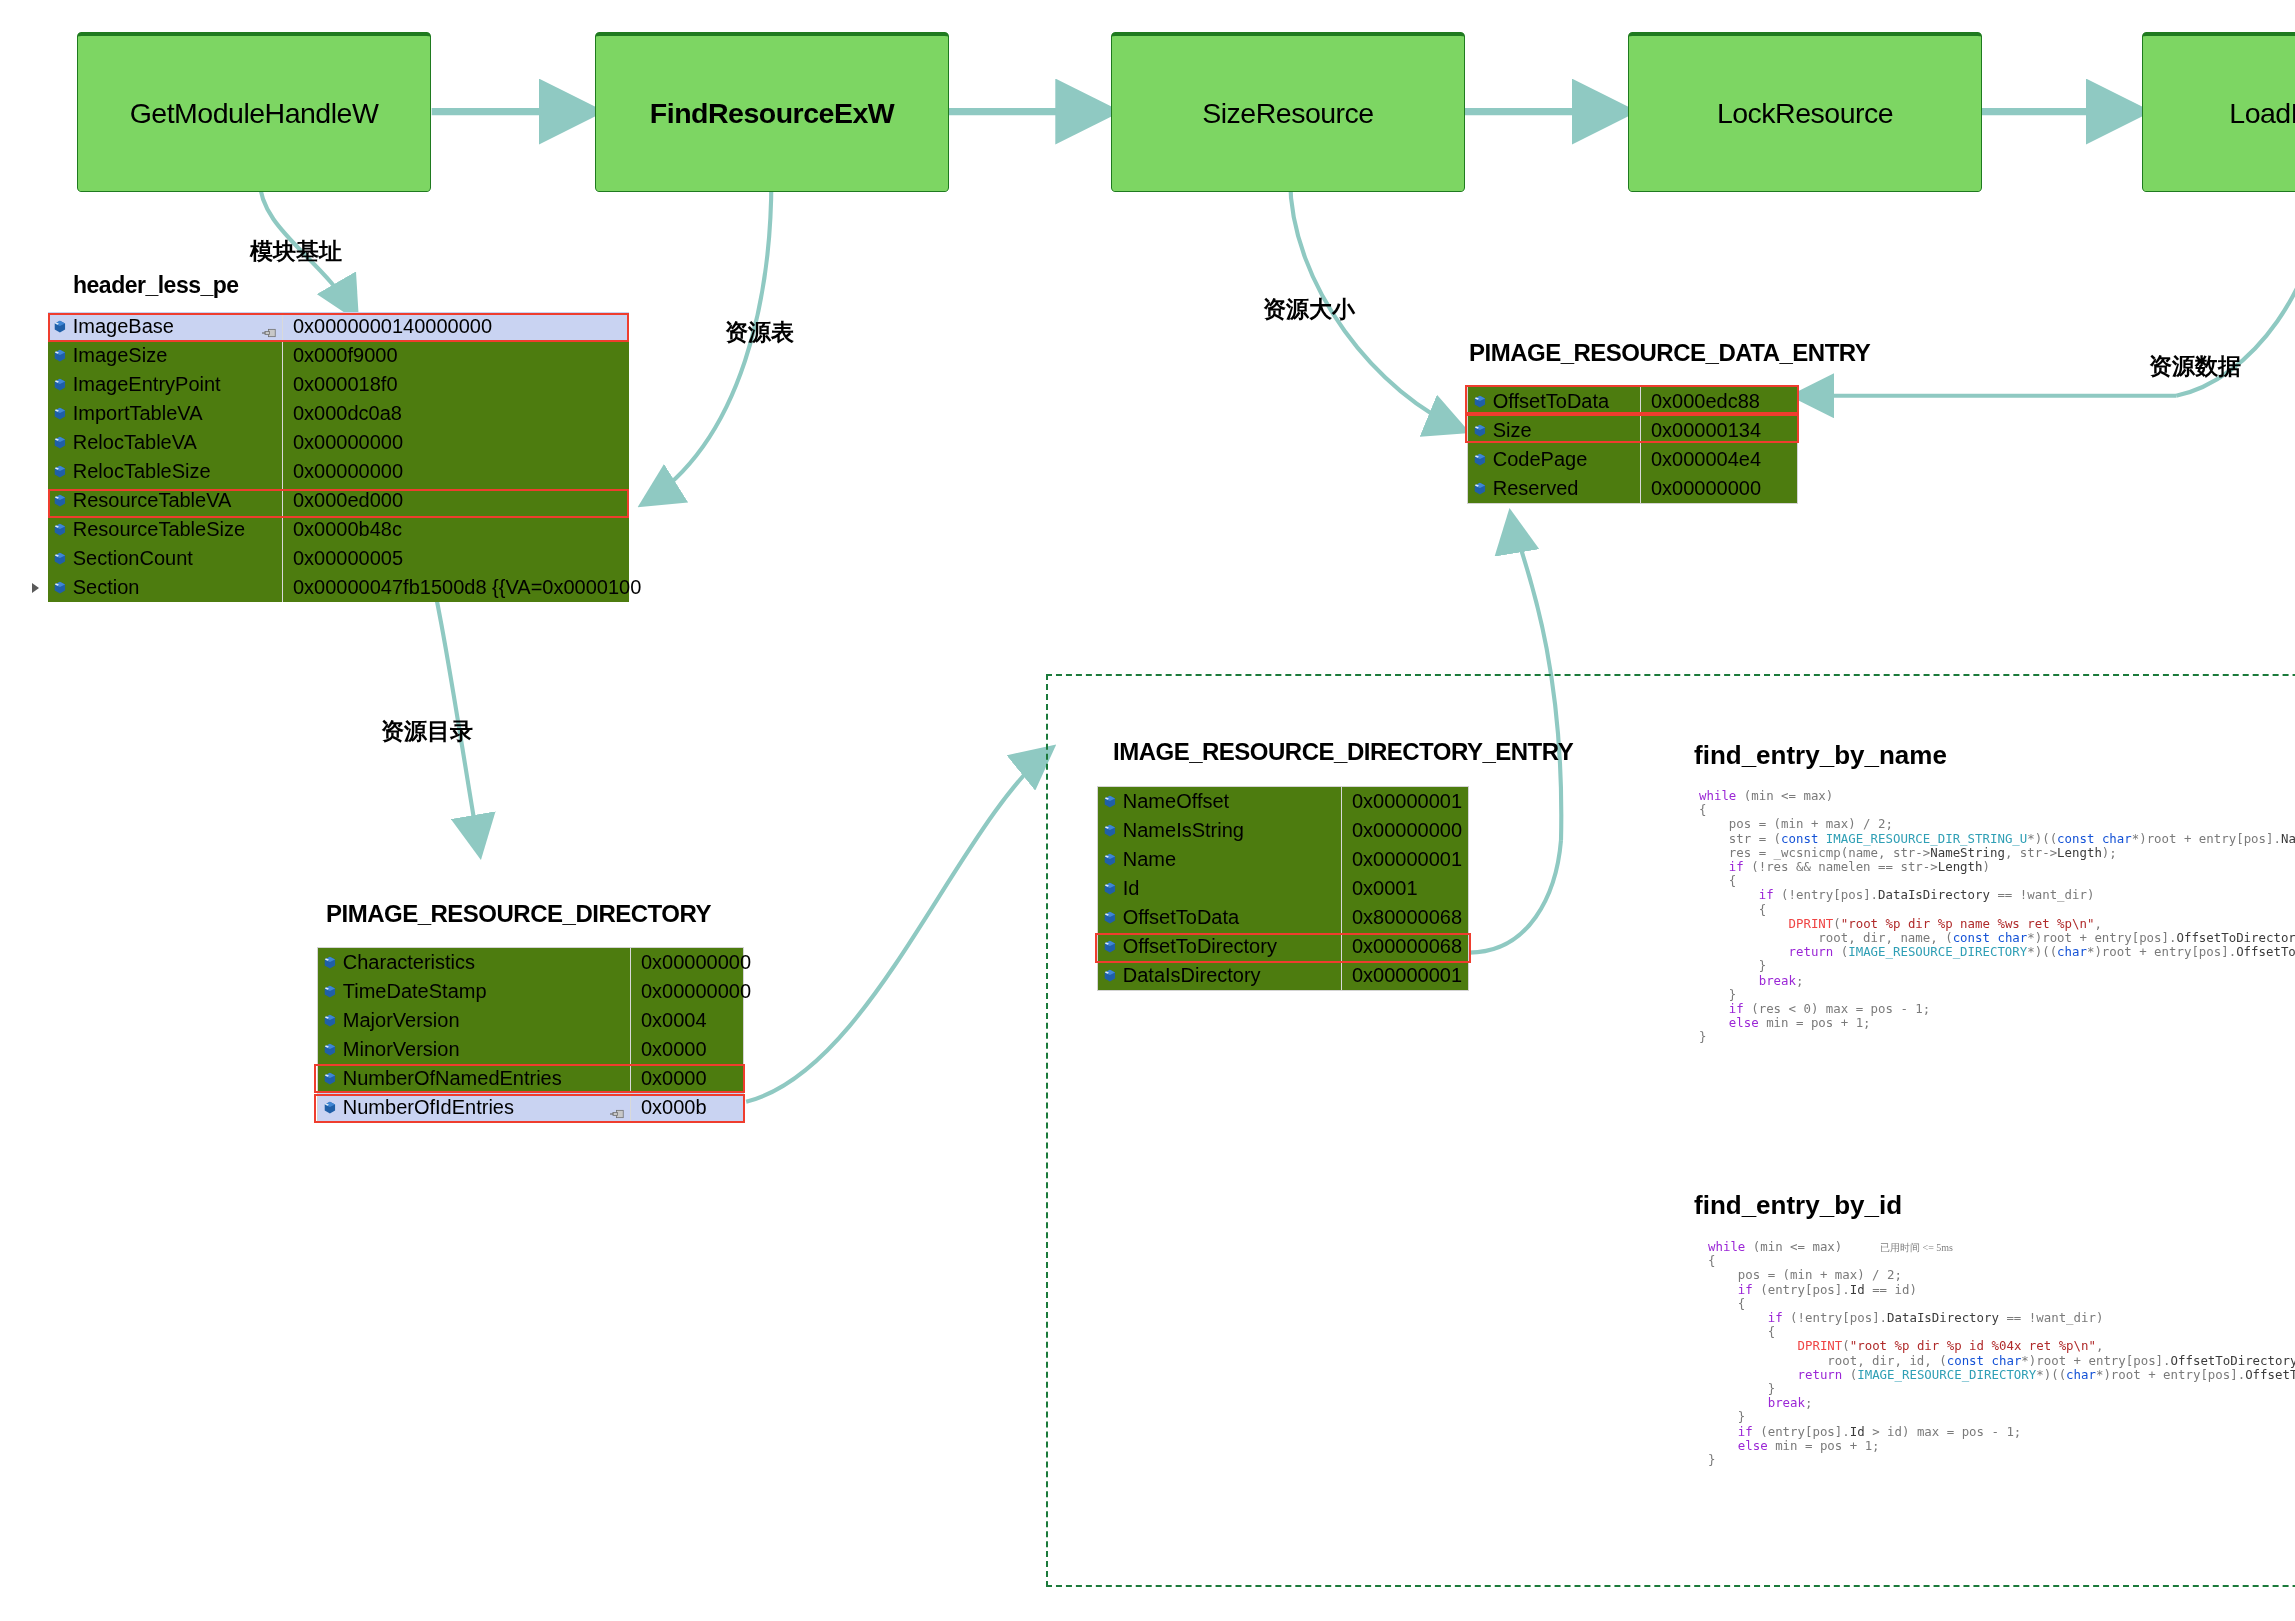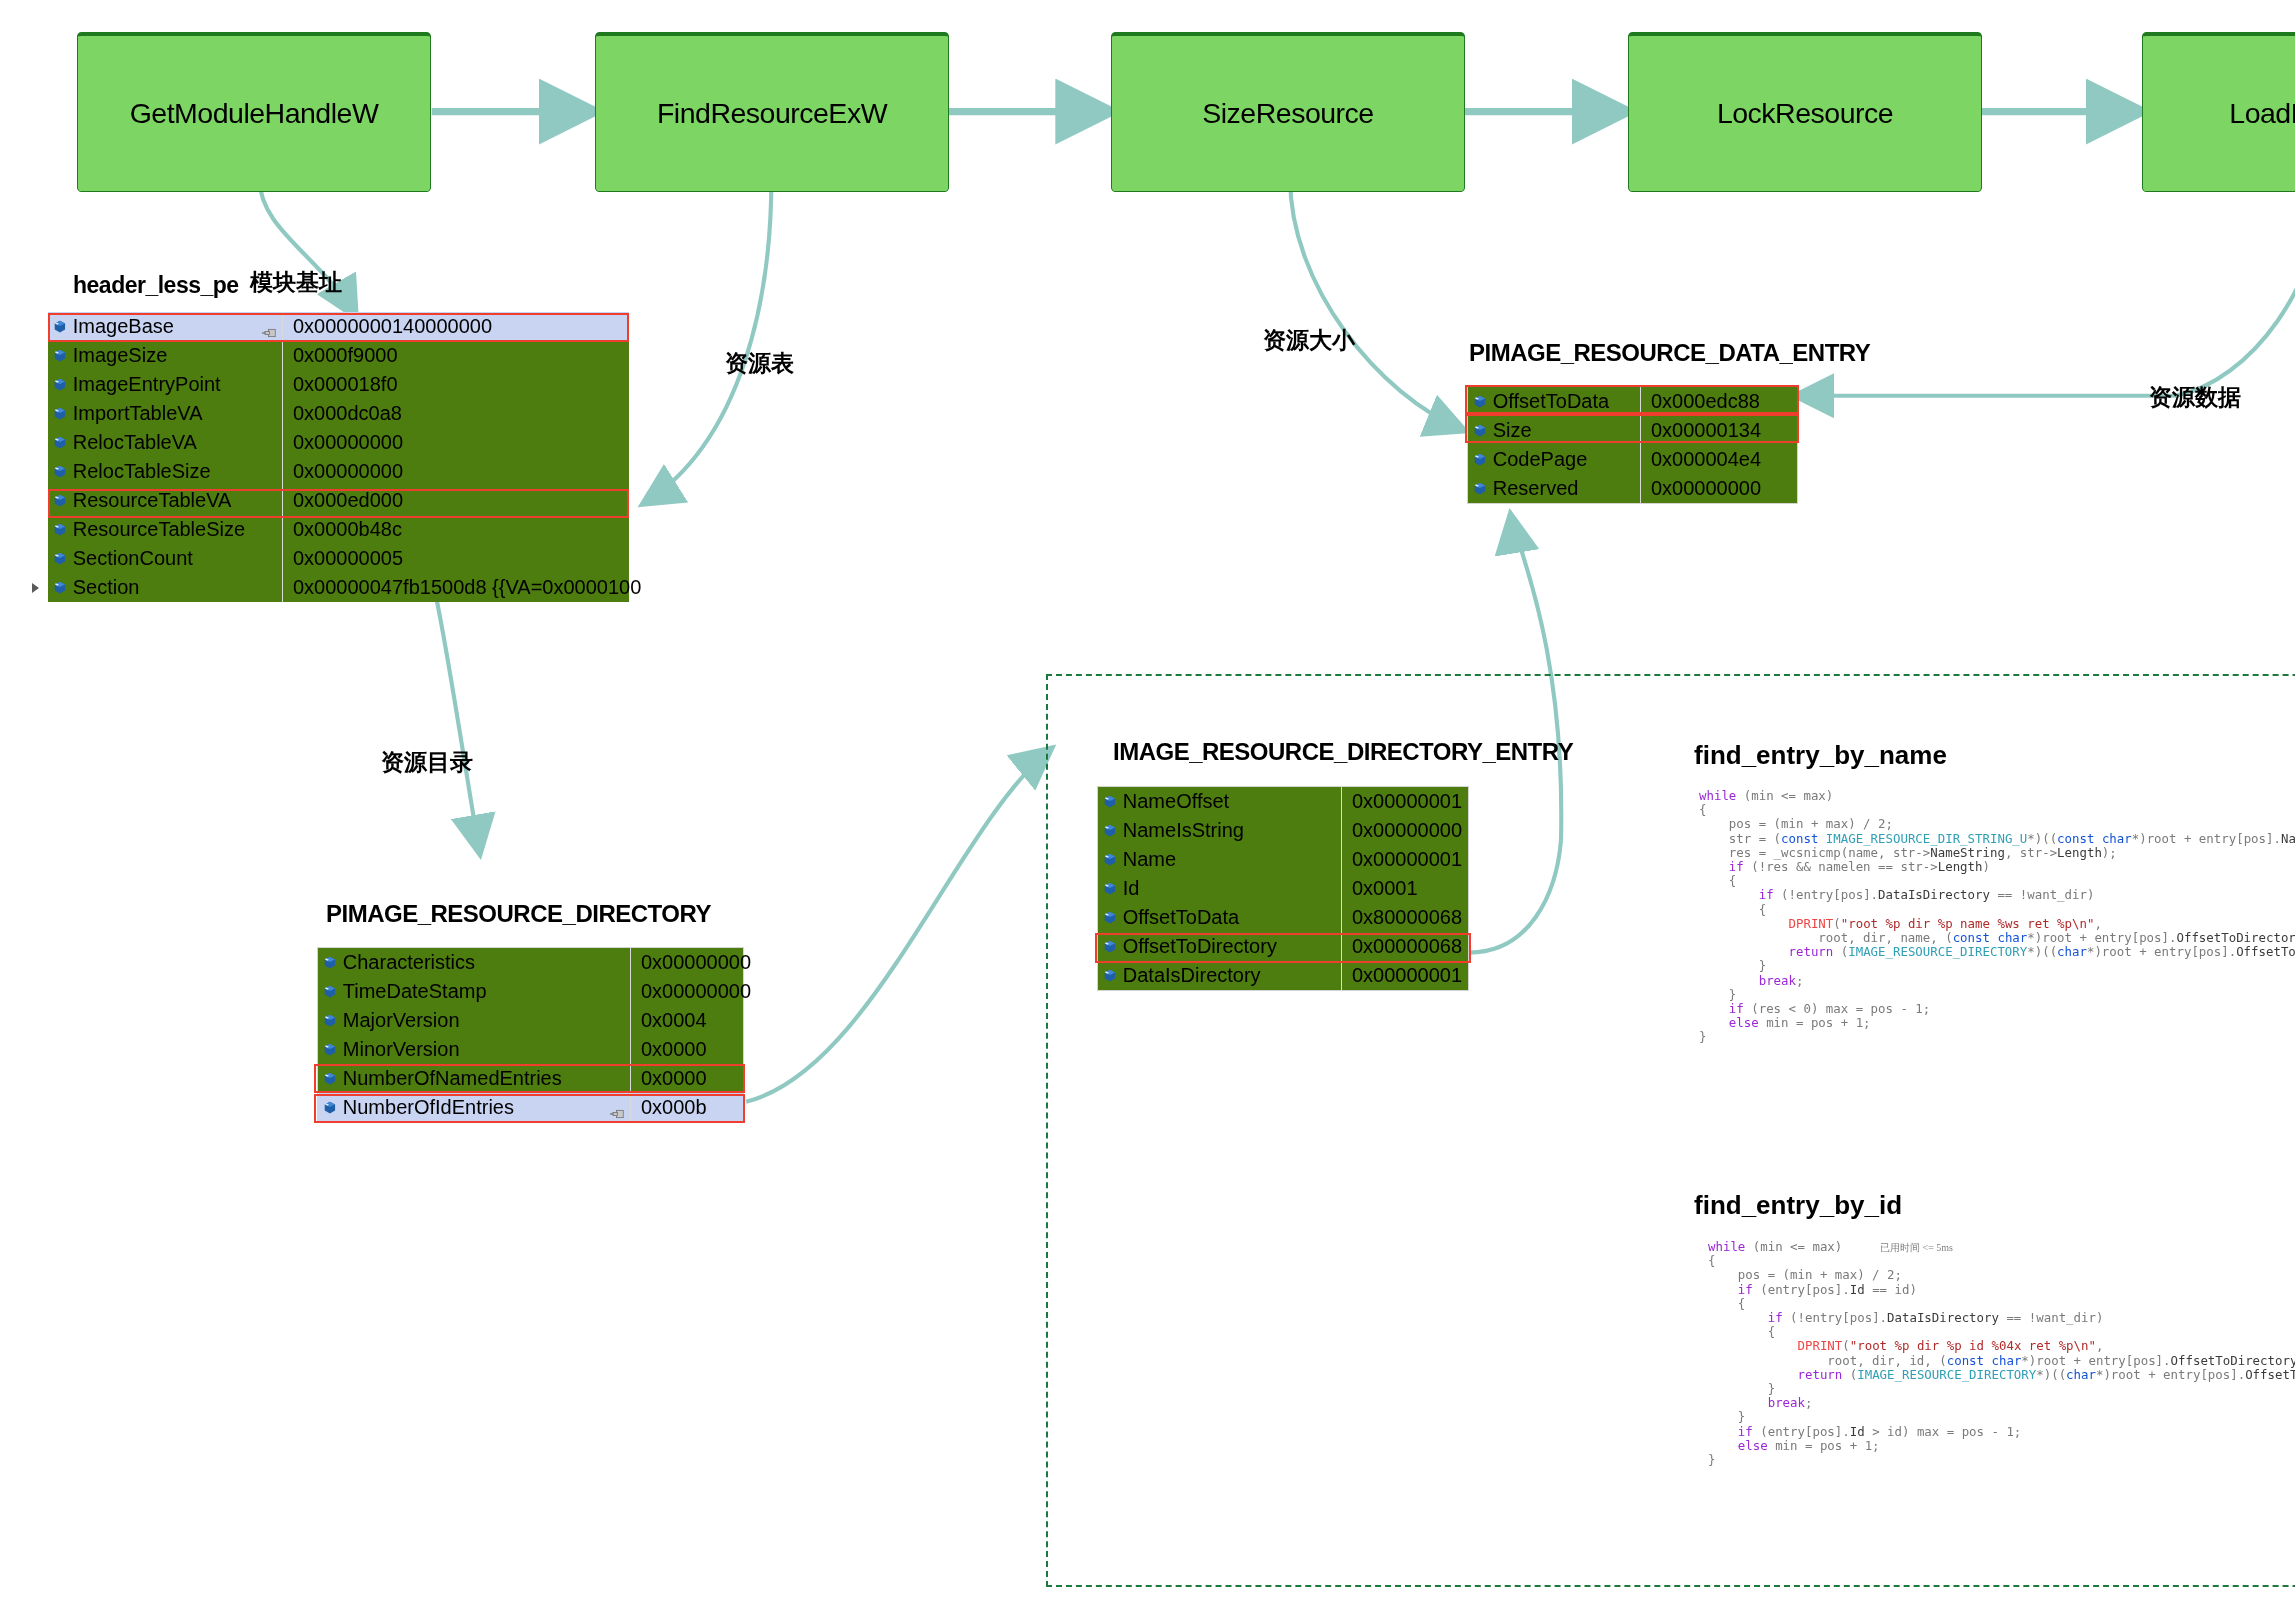--- a/index.html
+++ b/index.html
@@ -35,21 +35,20 @@
   
   #links{position:absolute;left:0;top:0;width:2550px;height:1621px;pointer-events:none;}
   
   .cnlabel{
     position:absolute;
     font-size:23px;
     font-weight:700;
     color:#000;
     white-space:nowrap;
     font-family:"DejaVu Sans","Liberation Sans",sans-serif;
-    margin-top:31px;
   }
   
   .structtitle{
     position:absolute;
     font-size:24px;
     font-weight:700;
     white-space:nowrap;
     letter-spacing:-0.5px;
   }
   
@@ -172,21 +171,21 @@
 
     <path d="M2810,390 C2810,620 3000,860 3190,938" stroke="#8fc9c2" stroke-width="9" fill="none" marker-end="url(#ah2)"></path>
 
     <path d="M5060,390 C5060,620 4900,830 4740,862" stroke="#8fc9c2" stroke-width="9" fill="none"></path>
     <path d="M4740,862 L3910,862" stroke="#8fc9c2" stroke-width="9" fill="none" marker-end="url(#ah2)"></path>
   </svg>
 
   <div class="flowbox" style="left:77px;top:32px;width:354px;height:160px;">
       <span>GetModuleHandleW</span>
     </div>
-  <div class="flowbox" style="left:595px;top:32px;width:354px;height:160px;">
+  <div class="flowbox" style="left:595px;top:32px;width:354px;height:160px;font-weight:bold;">
       <span>FindResourceExW</span>
     </div>
   <div class="flowbox" style="left:1111px;top:32px;width:354px;height:160px;">
       <span>SizeResource</span>
     </div>
   <div class="flowbox" style="left:1628px;top:32px;width:354px;height:160px;">
       <span>LockResource</span>
     </div>
   <div class="flowbox" style="left:2142px;top:32px;width:354px;height:160px;">
       <span>LoadResource</span>

